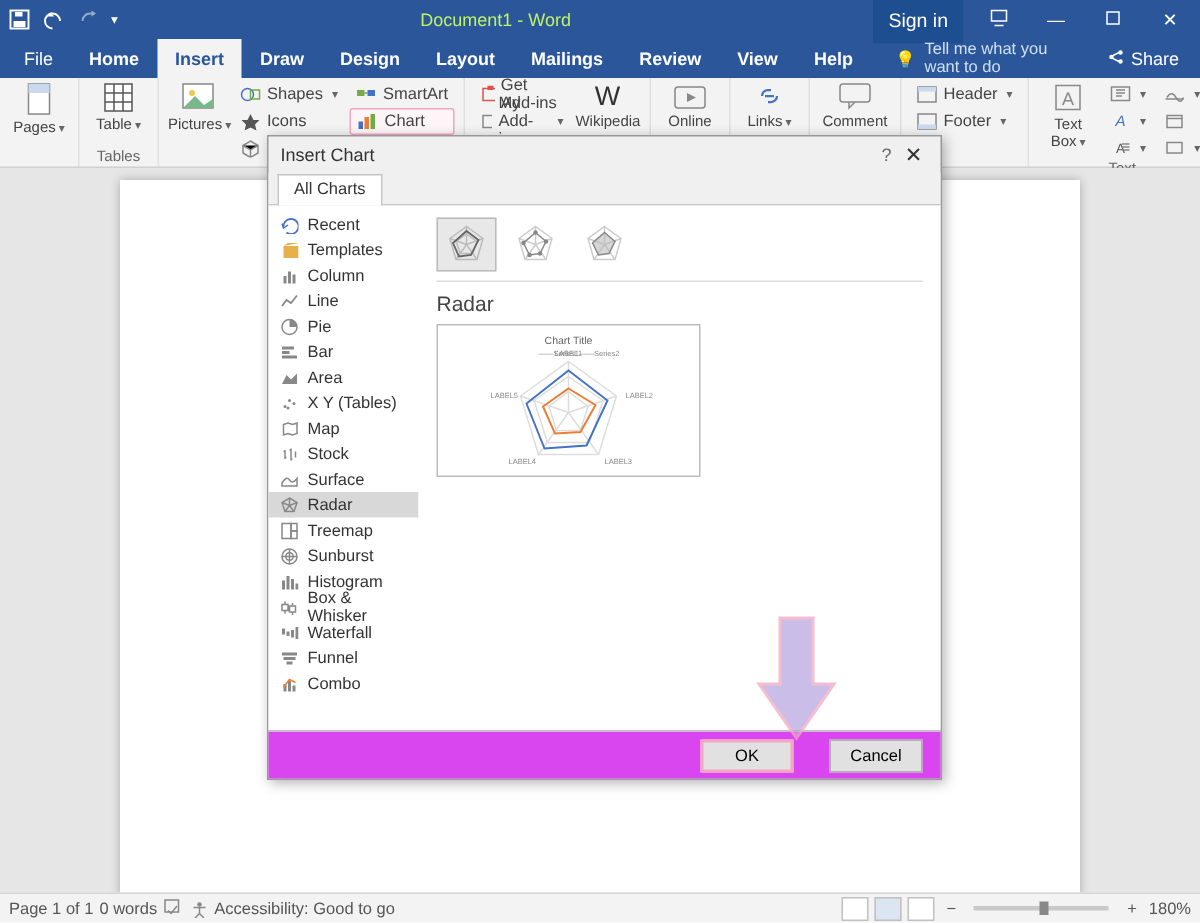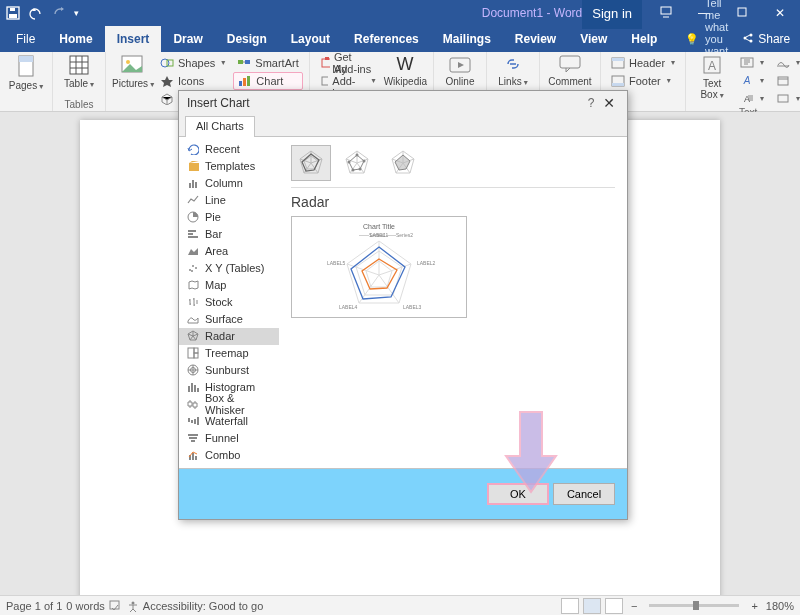--- a/index.html
+++ b/index.html
@@ -1,21 +1,21 @@
 <!DOCTYPE html>
 <html><head>
 <meta charset="utf-8">
 <style>
   * { box-sizing: border-box; font-family: "Segoe UI", Arial, sans-serif; }
   body { margin:0; width:800px; height:615px; background:#fff; overflow:hidden; font-size:12px; color:#333;}
   
   .titlebar { height:26px; background:#2b579a; color:#fff; display:flex; align-items:center; padding:0 6px; }
   .qat { display:flex; align-items:center; gap:8px; }
   .qat svg { display:block; }
-  .doc-title { flex:1; text-align:right; font-size:12px; color:#c4b5fd; }
+  .doc-title { flex:1; text-align:center; font-size:12px; color:#bef264; }
   .win-right { display:flex; align-items:center; gap:10px; }
   .signin { background:#1d4e8f; color:#fff; font-size:13px; padding:8px 10px;text-align:right; }
   .win-btn { width:28px; text-align:center; color:#fff; cursor:pointer;}
   
   .tabs { height:26px; background:#2b579a; display:flex; align-items:stretch; padding-left:4px;}
   .tab { padding:0 12px; display:flex; align-items:center; color:#fff; font-size:12px; cursor:pointer;font-weight:bold;}
   .tab.active { background:#f3f3f3; color:#2b579a; }
   .tab.file { background:#2b579a; font-weight:500;}
   .tellme { flex:1; display:flex; align-items:center; gap:6px; color:#cfe0f4; font-size:11px; padding-left:16px;}
   .share { padding:0 14px; display:flex; align-items:center; gap:4px; color:#fff; font-size:12px;}
@@ -45,21 +45,21 @@
   .chart-list { width:100px; border-right:0px; padding:4px 0; overflow:hidden;}
   .chart-item { display:flex; align-items:center; gap:6px; padding:2px 8px; font-size:11px; color:#333; cursor:pointer; height:17px;}
   .chart-item.selected { background:#d8d8d8;}
   .chart-item svg{flex-shrink:0;}
   .chart-pane { flex:1; padding:8px 12px;}
   .subtype-row { display:flex; gap:6px; padding-bottom:6px; border-bottom:1px solid #ddd; margin-bottom:6px;}
   .subtype { width:40px; height:36px; border:1px solid transparent; display:flex; align-items:center; justify-content:center; cursor:pointer;}
   .subtype.selected { background:#e8e8e8; border:1px solid #bbb;}
   .pane-title{ font-size:14px; color:#444; margin:2px 0 6px;}
   .preview { width:176px; height:102px; border:1px solid #bbb; background:#fff; display:flex; align-items:center; justify-content:center;}
-  .dlg-footer { height:52px; border-top:1px solid #c4c4c4; display:flex; align-items:center; justify-content:flex-end; gap:4px; padding:0 12px; background:#7dd3fc;}
+  .dlg-footer { height:32px; border-top:1px solid #c4c4c4; display:flex; align-items:center; justify-content:flex-end; gap:24px; padding:0 12px; background:#d946ef;}
   .dlg-btn { min-width:62px; height:22px; border:1px solid #adadad; background:#e1e1e1; font-size:11px; cursor:pointer;}
   .dlg-btn.ok { border:2px solid #f4a6c0;}
   
   .arrow-call { position:absolute; left:504px; top:410px; pointer-events:none; opacity:0.75;}
   
   .statusbar { position:absolute; bottom:0; left:0; right:0; height:20px; background:#f3f3f3; border-top:1px solid #d4d4d4; display:flex; align-items:center; font-size:11px; color:#555; padding:0 6px; gap:4px;}
   .statusbar .spacer{flex:1;}
   .zoom-slider { width:90px; height:3px; background:#c9c9c9; position:relative; margin:0 4px;}
   .zoom-slider::after{content:"";position:absolute; left:44px; top:-3px; width:6px;height:9px;background:#888;}
   .view-btn { width:18px; height:16px; border:1px solid #c0c0c0; background:#fff; cursor:pointer;}
@@ -106,21 +106,20 @@
   </div>
 </div>
 
 <div class="tabs">
   <div class="tab file">File</div>
   <div class="tab">Home</div>
   <div class="tab active">Insert</div>
   <div class="tab">Draw</div>
   <div class="tab">Design</div>
   <div class="tab">Layout</div>
-  <div class="tab">References</div>
   <div class="tab">Mailings</div>
   <div class="tab">Review</div>
   <div class="tab">View</div>
   <div class="tab">Help</div>
   <div class="tellme">
     <span>💡</span>
     <span>Tell me what you want to do</span>
   </div>
   <div class="share">
     <span><svg width="12" height="12">

